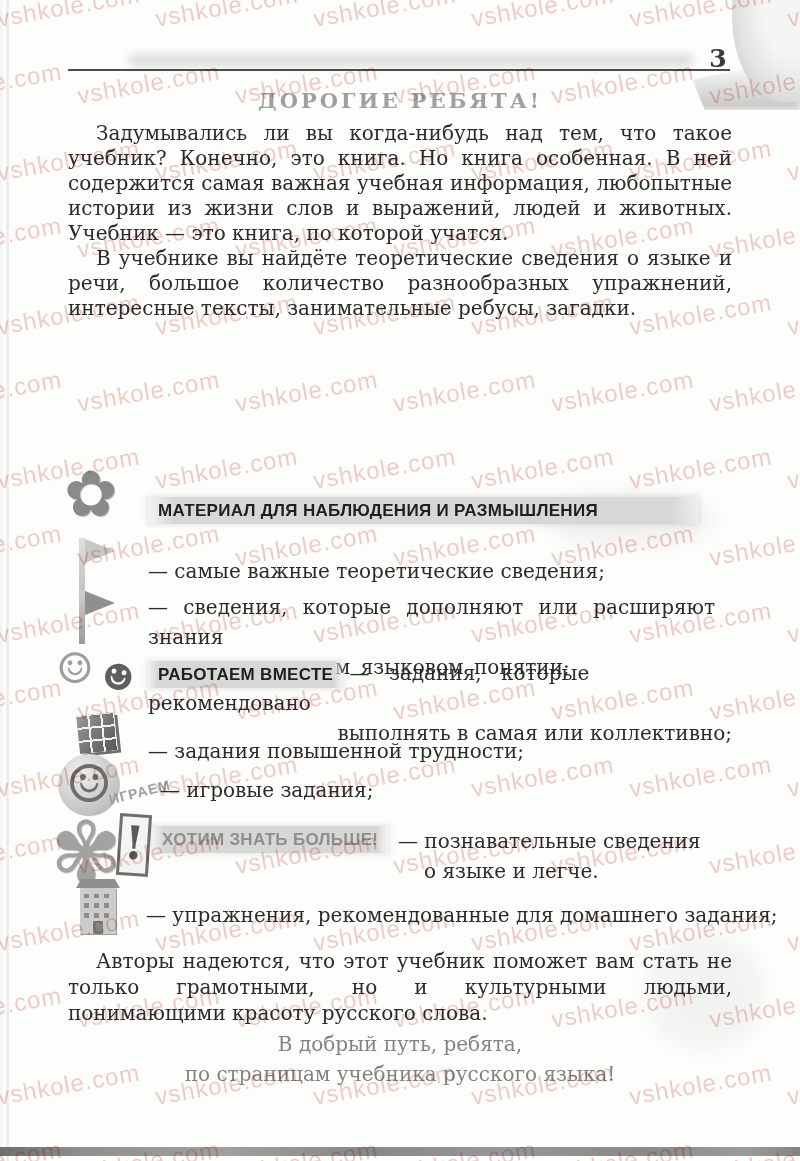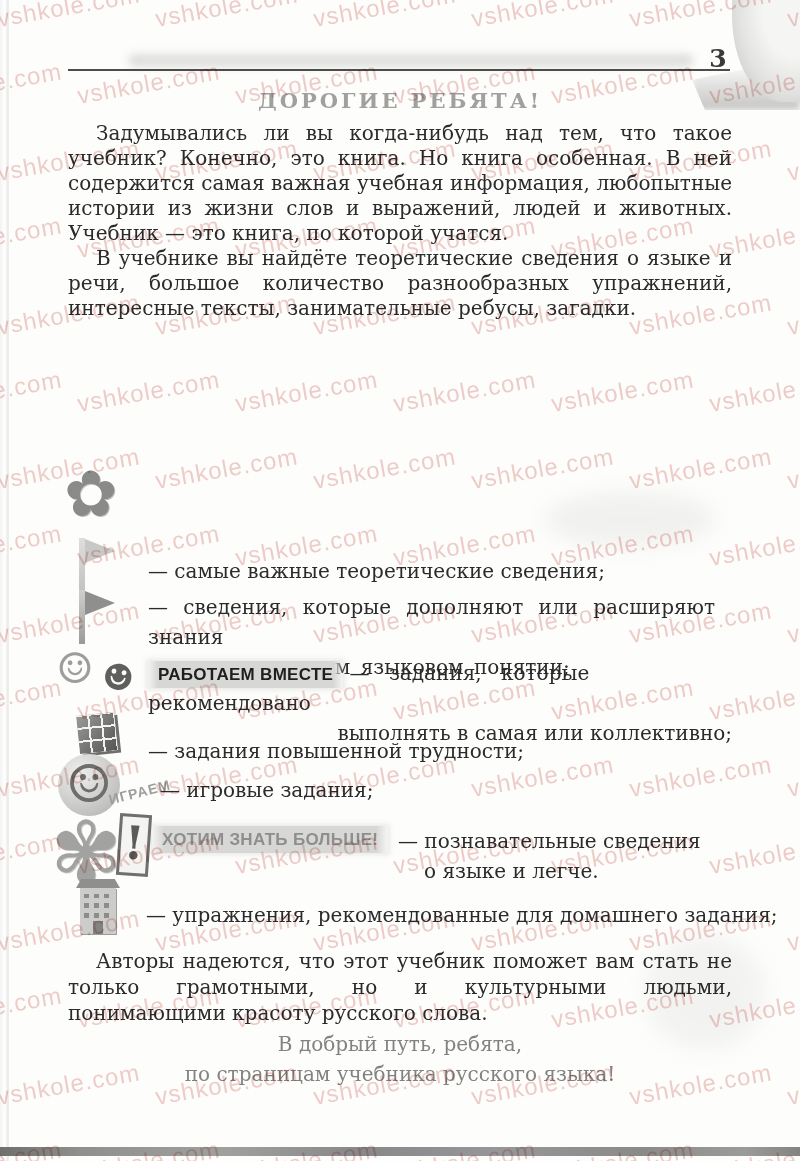--- a/index.html
+++ b/index.html
@@ -113,20 +113,21 @@
   <div class="rule-top"></div>
   <div class="page-num">3</div>
   <div class="doc-title">ДОРОГИЕ РЕБЯТА!</div>
 
   <div class="body-text">
     <p>Задумывались ли вы когда-нибудь над тем, что такое учебник? Конечно, это книга. Но книга особенная. В ней содержится самая важная учебная информация, любопытные истории из жизни слов и выражений, людей и животных. Учебник — это книга, по которой учатся.</p>
     <p>В учебнике вы найдёте теоретические сведения о языке и речи, большое количество разнообразных упражнений, интересные тексты, занимательные ребусы, загадки.</p>
   </div>
 
   <div class="icon flower-ic">✿</div>
+  <div class="band band-materials">МАТЕРИАЛ ДЛЯ НАБЛЮДЕНИЯ И РАЗМЫШЛЕНИЯ</div>
 
   <div class="flag flag-light">
     <span class="pole"></span>
     <span class="cloth"></span>
   </div>
   <div class="leg-text t-538">— самые важные теоретические сведения;</div>
 
   <div class="flag flag-dark">
     <span class="pole"></span>
     <span class="cloth"></span>

